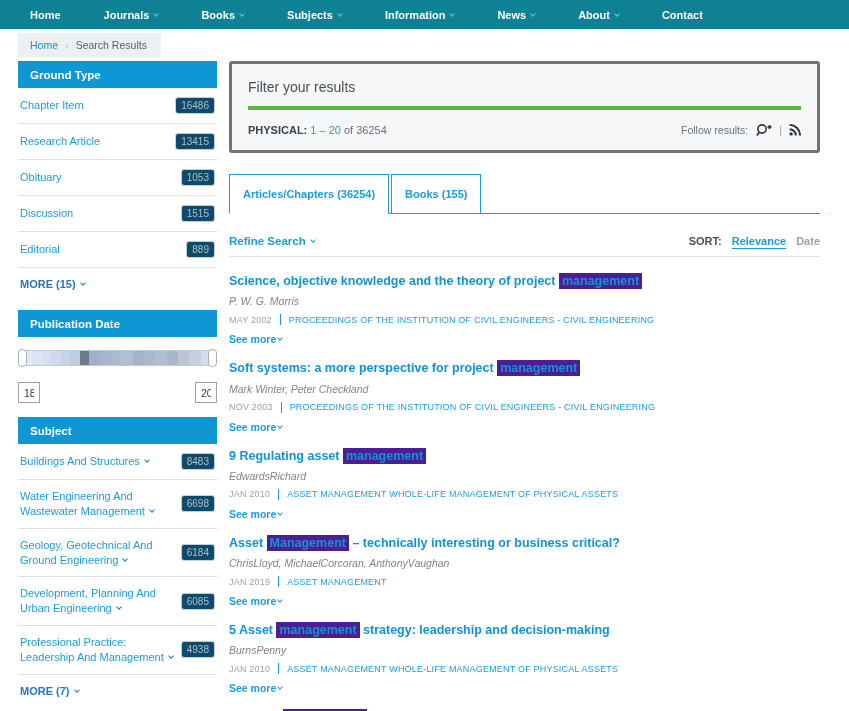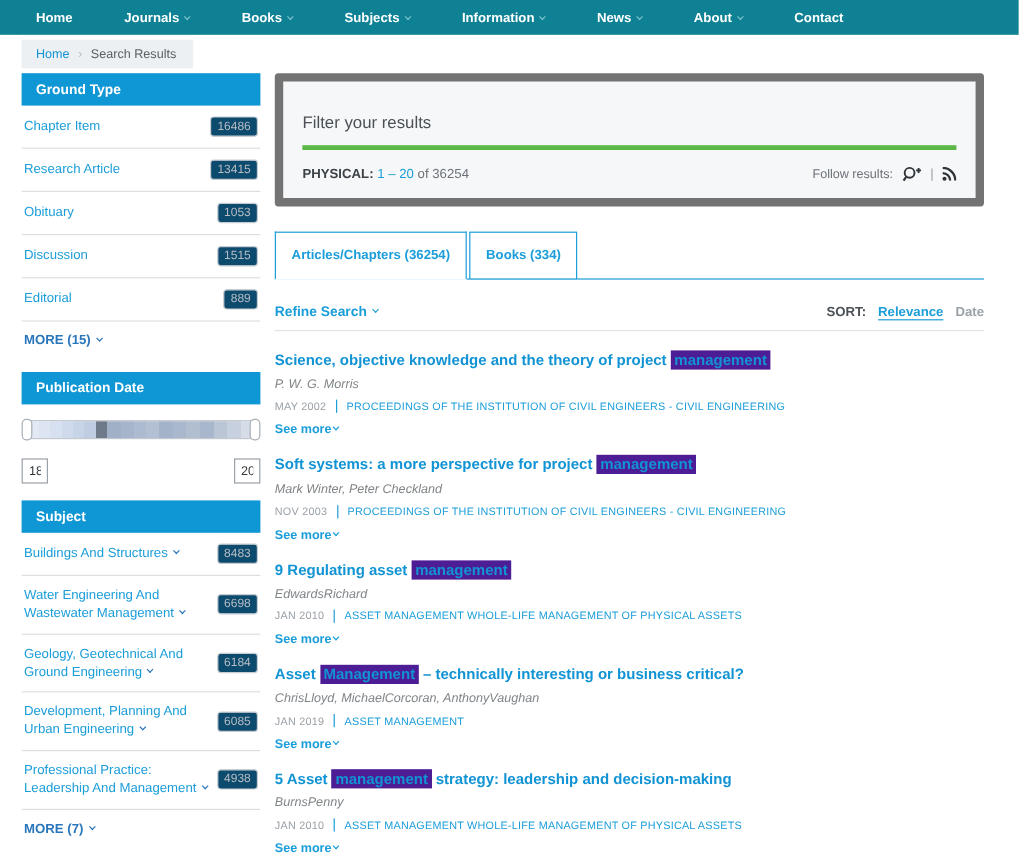--- a/index.html
+++ b/index.html
@@ -57,22 +57,22 @@
       #bac6d6 82%,#bac6d6 88%,#c6d0de 88%,#c6d0de 94%,#d6dde9 94%,#d6dde9 100%); }
   .slider-handle { position:absolute; top:0; width:9px; height:18px; background:#fff;
     border:1px solid #a7aeb4; border-radius:4px; cursor:pointer; }
   .slider-handle.left { left:0; }
   .slider-handle.right { right:0; }
   .date-inputs { display:flex; justify-content:space-between; margin-top:15px; }
   .date-input { width:22px; height:21px; border:1px solid #9aa1a7; font-size:10.5px;
     color:#33383c; padding:2px 5px; font-family:inherit;text-align:center; }
 
   
-  .filter-panel { background:#f6f7f8; border:7px solid #737373; border-radius:3px;
-    padding:26px 16px 0; }
+  .filter-panel { background:#f6f7f8; border:3px solid #737373; border-radius:3px;
+    padding:15px 16px 0; }
   .filter-title { font-size:14px; color:#4a5055; margin-bottom:11px; }
   .green-bar { height:4px; background:#5bb847; }
   .results-row { display:flex; align-items:center; justify-content:space-between;
     padding:13px 0 13px; }
   .results-left { font-size:11px; color:#6b7278; }
   .results-label { font-weight:bold; color:#3c4247; }
   .results-range { color:#1b9dd9; }
   .follow { display:flex; align-items:center; font-size:10.5px; color:#6b7278; gap:7px; }
   .follow .icon { color:#2e3338; cursor:pointer; display:inline-flex; }
   .icon-divider { color:#9aa1a7; font-size:11px; }
@@ -282,21 +282,21 @@
         </div>
       </div>
 
       <div class="tabs">
 
           <div class="tab active">
             <span>Articles/Chapters (36254)</span>
           </div>
 
           <div class="tab">
-            <span>Books (334)</span>
+            <span>Books (155)</span>
           </div>
         </div>
 
       <div class="refine-row">
         <span class="refine"><span>Refine Search</span><span class="chev"></span></span>
         <span class="sort">
           <span>SORT:</span>
           <span class="sort-opt on">Relevance</span>
           <span class="sort-opt off">Date</span>
         </span>

